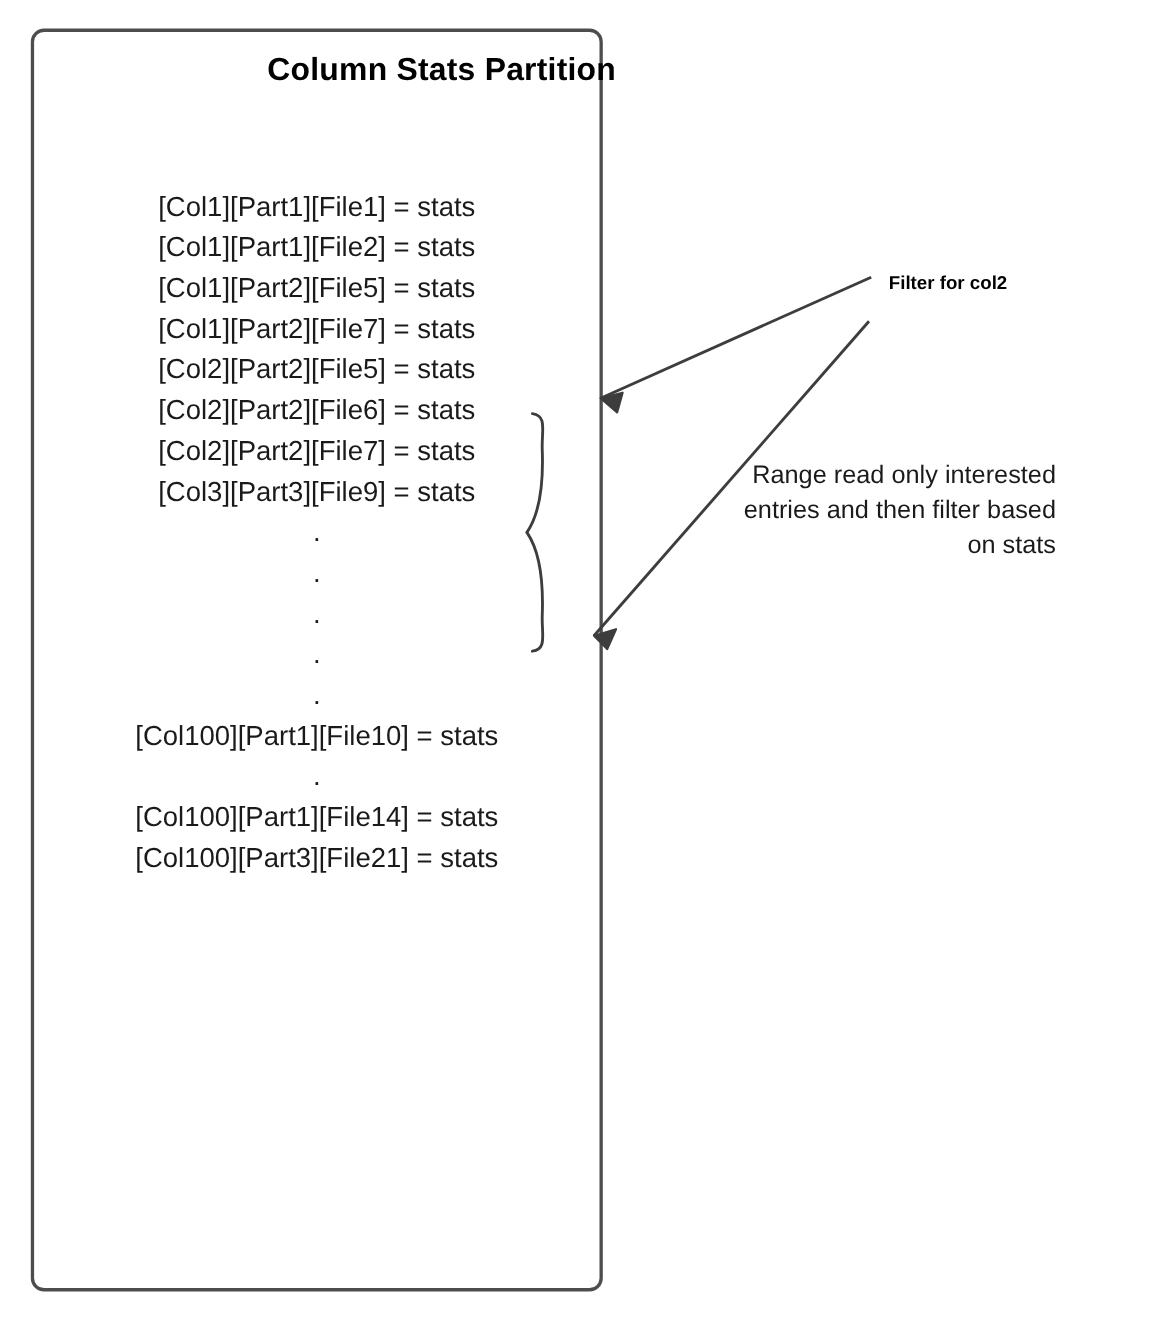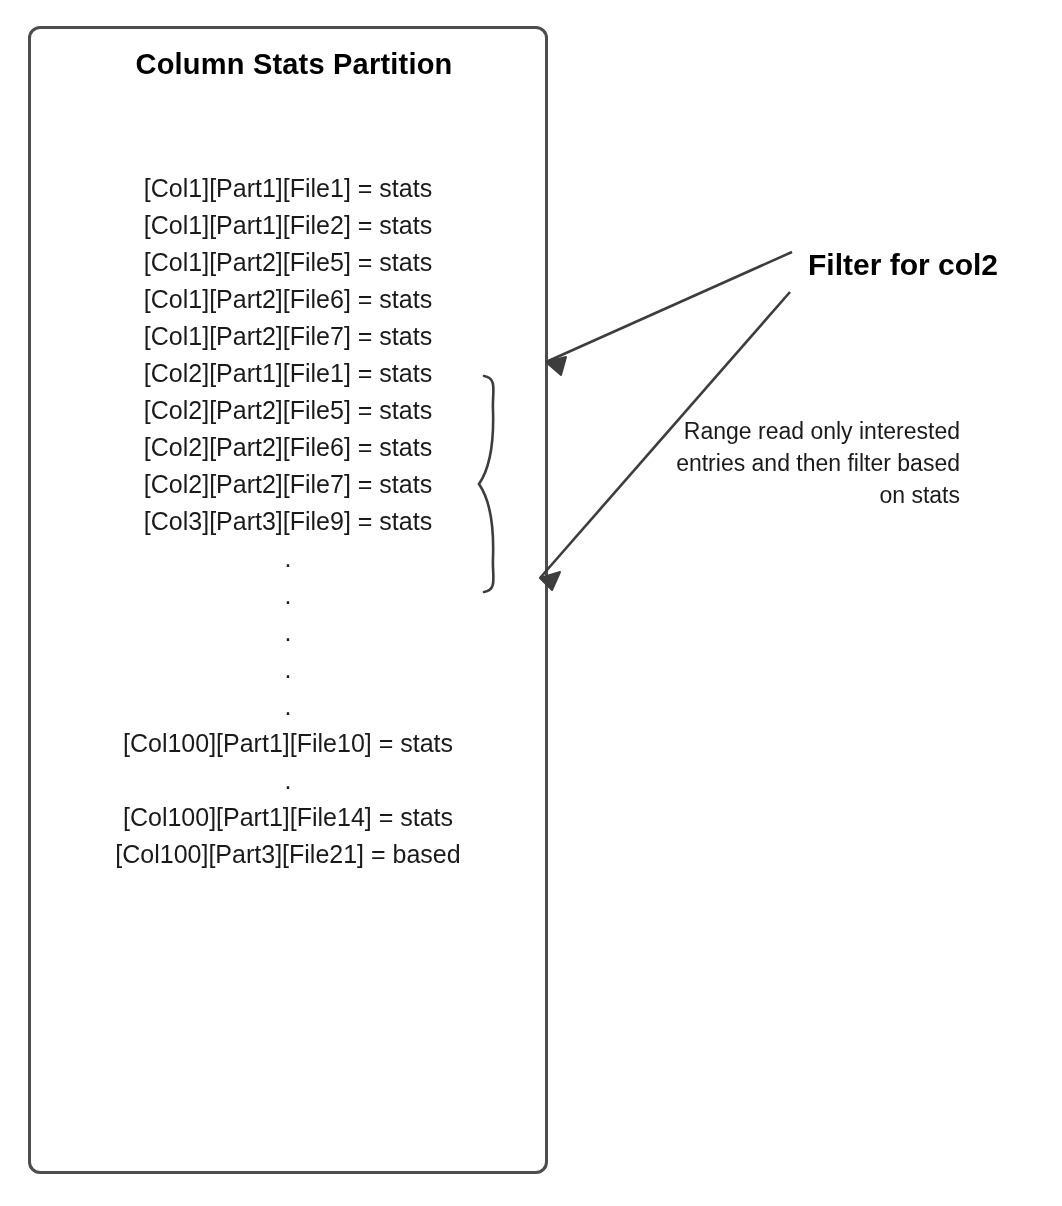--- a/index.html
+++ b/index.html
@@ -35,21 +35,21 @@
     border-radius: 12px;
     box-sizing: border-box;
     background: #ffffff;
   }
 
   .box-title {
     position: absolute;
     left: 28px;
     top: 48px;
     width: 532px;
-    text-align: center;
+    text-align: right;
     font-size: 29px;
     font-weight: bold;
     color: #000000;
     letter-spacing: 0.2px;
   }
 
   
   .entry-list {
     position: absolute;
     left: 28px;
@@ -68,21 +68,21 @@
     line-height: 37px;
     color: #1a1a1a;
     height: 37px;
   }
 
   
   .filter-label {
     position: absolute;
     left: 808px;
     top: 248px;
-    font-size: 30px;
+    font-size: 17px;
     font-weight: bold;
     color: #000000;
     white-space: nowrap;
   }
 
   .range-note {
     position: absolute;
     left: 660px;
     top: 415px;
     width: 300px;
@@ -107,38 +107,36 @@
 <div id="diagram-root">
 
   <div class="stats-box"></div>
 
   <div class="box-title">Column Stats Partition</div>
 
   <div class="entry-list">
     <div class="entry">[Col1][Part1][File1] = stats</div>
     <div class="entry">[Col1][Part1][File2] = stats</div>
     <div class="entry">[Col1][Part2][File5] = stats</div>
-    <div class="entry">[Col1][Part2][File6] = stats</div>
     <div class="entry">[Col1][Part2][File7] = stats</div>
-    <div class="entry">[Col2][Part1][File1] = stats</div>
     <div class="entry">[Col2][Part2][File5] = stats</div>
     <div class="entry">[Col2][Part2][File6] = stats</div>
     <div class="entry">[Col2][Part2][File7] = stats</div>
     <div class="entry">[Col3][Part3][File9] = stats</div>
 
     <div class="dot-row">.</div>
     <div class="dot-row">.</div>
     <div class="dot-row">.</div>
     <div class="dot-row">.</div>
     <div class="dot-row">.</div>
 
     <div class="entry">[Col100][Part1][File10] = stats</div>
     <div class="dot-row">.</div>
     <div class="entry">[Col100][Part1][File14] = stats</div>
-    <div class="entry">[Col100][Part3][File21] = based</div>
+    <div class="entry">[Col100][Part3][File21] = stats</div>
   </div>
 
   <div class="filter-label">Filter for col2</div>
   <div class="range-note">Range read only interested entries and then filter based on stats</div>
 
   <svg class="overlay" viewBox="0 0 1062 1206">
 
     <g fill="none" stroke="#3d3d3d" stroke-width="2.6" stroke-linecap="round">
       <path d="M 484 376
                C 498 378, 492 392, 493 410

